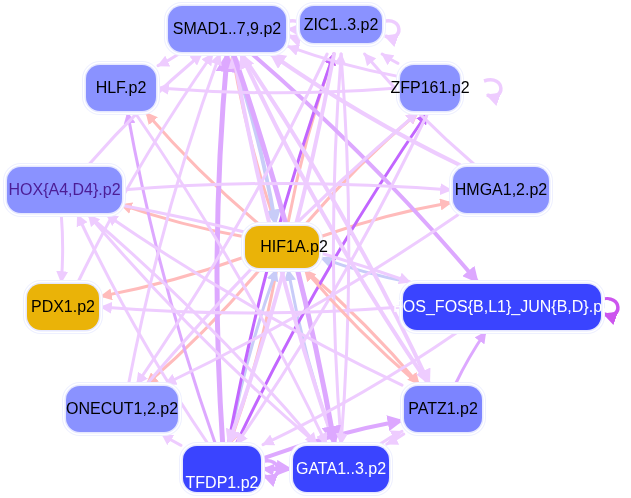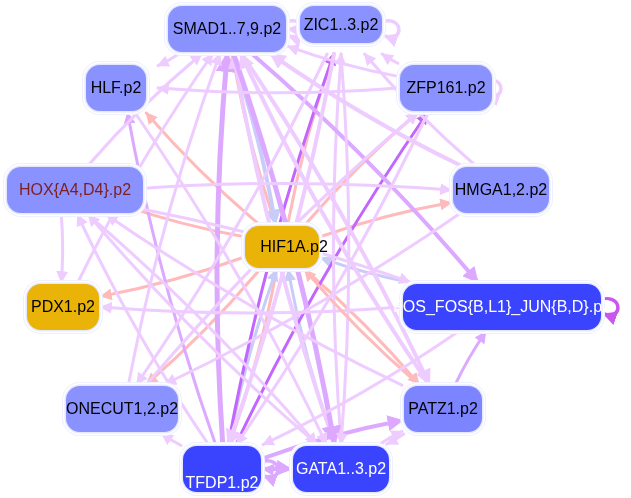--- a/index.html
+++ b/index.html
@@ -97,27 +97,27 @@
       <path d="M261,462 C283,455 283,483 264,476" fill="none" stroke="#dda8ff" stroke-width="3.5" marker-end="url(#arrow-edge_purple_mid)"></path>
     </g>
 </svg>
 <div id="nodes">
     <div class="node" style="left: 168px; top: 6px; width: 118px; height: 46px; background: rgb(138, 146, 255); color: rgb(0, 0, 0);">
       <span>SMAD1..7,9.p2</span>
     </div>
     <div class="node" style="left: 300px; top: 6px; width: 82px; height: 37px; background: rgb(138, 146, 255); color: rgb(0, 0, 0);">
       <span>ZIC1..3.p2</span>
     </div>
-    <div class="node" style="left: 86px; top: 65px; width: 60px; height: 46px; background: rgb(138, 146, 255); color: rgb(0, 0, 0);">
+    <div class="node" style="left: 86px; top: 65px; width: 70px; height: 46px; background: rgb(138, 146, 255); color: rgb(0, 0, 0);">
       <span>HLF.p2</span>
     </div>
-    <div class="node" style="left: 400px; top: 65px; width: 92px; height: 46px; background: rgb(138, 146, 255); color: rgb(0, 0, 0);">
+    <div class="node" style="left: 400px; top: 65px; width: 60px; height: 46px; background: rgb(138, 146, 255); color: rgb(0, 0, 0);">
       <span>ZFP161.p2</span>
     </div>
-    <div class="node" style="left: 7px; top: 167px; width: 136px; height: 46px; background: rgb(138, 146, 255); color: #7f1d1d;">
+    <div class="node" style="left: 7px; top: 167px; width: 115px; height: 46px; background: rgb(138, 146, 255); color: #4c1d95;">
       <span>HOX{A4,D4}.p2</span>
     </div>
     <div class="node" style="left: 453px; top: 167px; width: 96px; height: 46px; background: rgb(138, 146, 255); color: rgb(0, 0, 0);">
       <span>HMGA1,2.p2</span>
     </div>
     <div class="node" style="left: 245px; top: 226px; width: 74px; height: 42px; background: #eab308; color: rgb(0, 0, 0); padding-left: 24px;">
       <span>HIF1A.p2</span>
     </div>
     <div class="node" style="left: 27px; top: 284px; width: 72px; height: 46px; background: #eab308; color: rgb(0, 0, 0);">
       <span>PDX1.p2</span>

